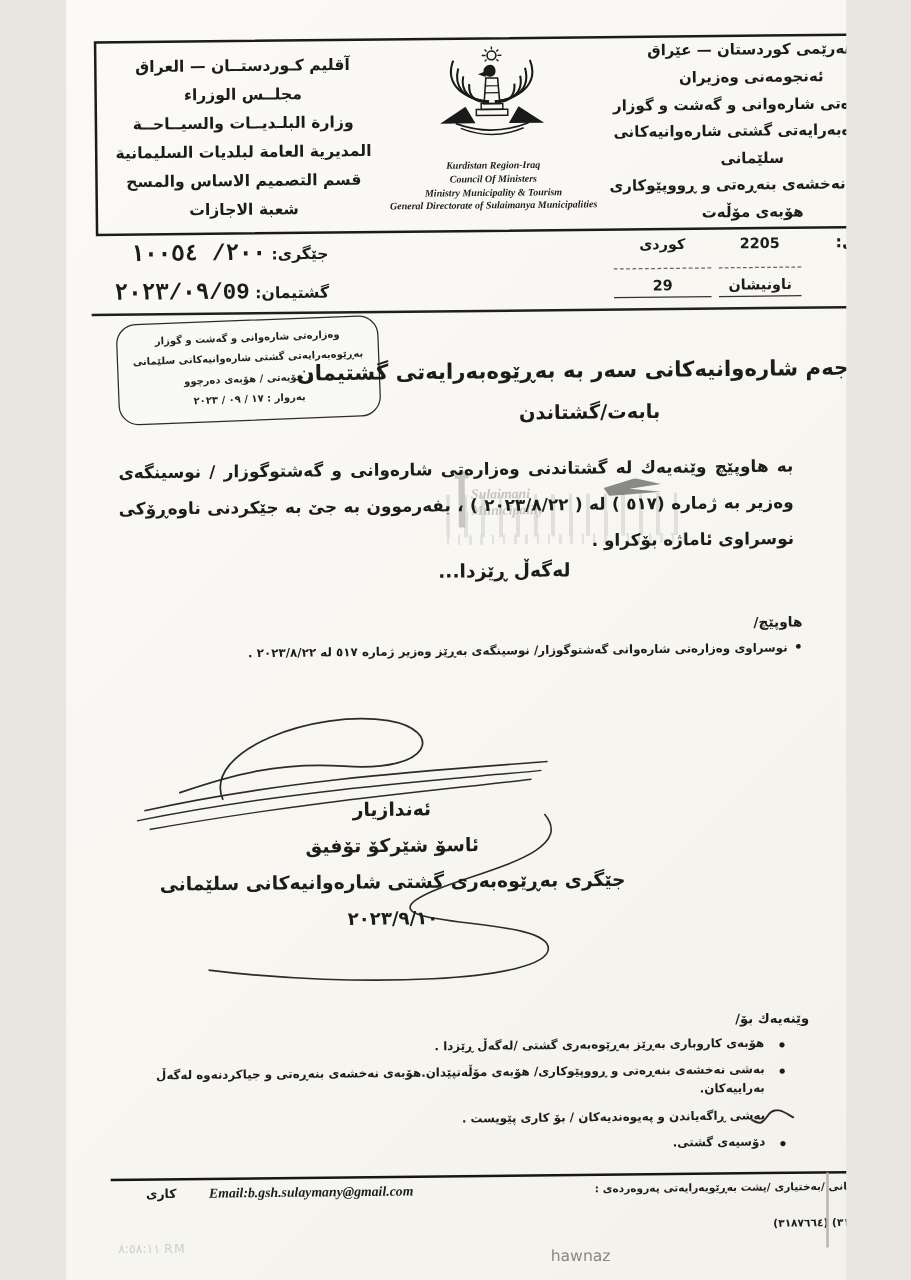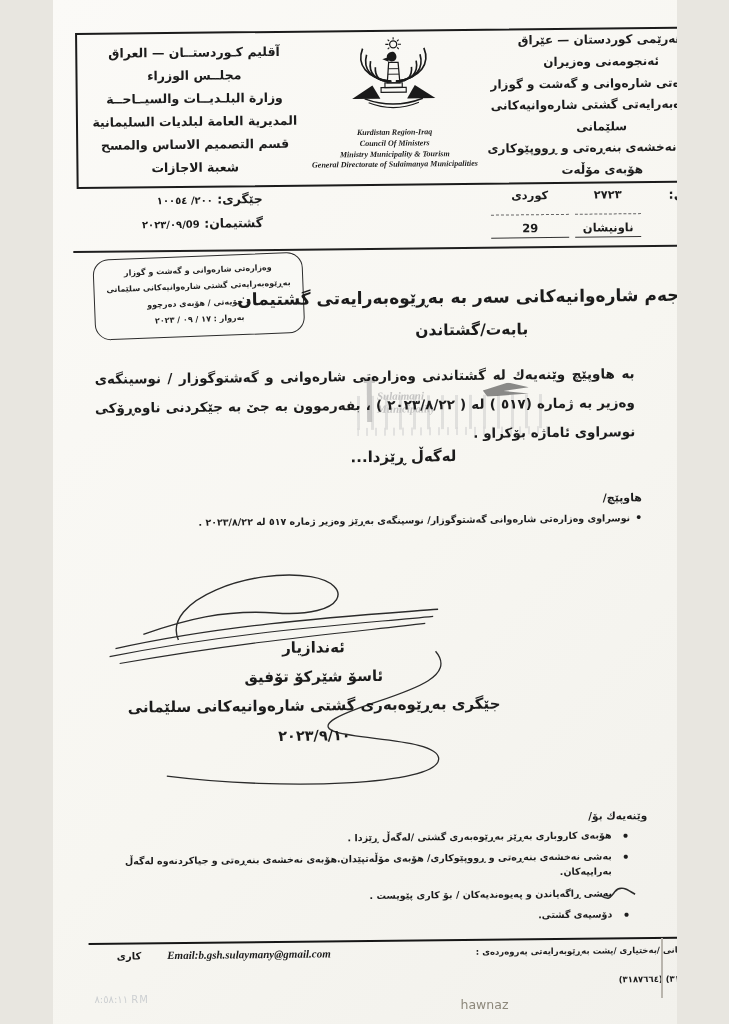--- a/index.html
+++ b/index.html
@@ -19,21 +19,21 @@
   .hdr-col{display:flex;flex-direction:column;justify-content:center;text-align:center;direction:rtl;}
   .hdr-ar{width:236px;font-size:12.5px;font-weight:bold;line-height:1.85;padding:4px 6px;}
   .hdr-ku{width:252px;font-size:12px;font-weight:bold;line-height:1.8;padding:4px 6px;}
   .hdr-ctr{flex:1;display:flex;flex-direction:column;align-items:center;justify-content:flex-start;padding-top:4px;}
   .hdr-en{font-family:"Liberation Serif",serif;font-style:italic;font-weight:bold;
     font-size:8px;line-height:1.35;text-align:center;direction:ltr;white-space:nowrap;}
 
   
   .ref-row{position:absolute;left:22px;top:188px;width:660px;height:60px;border-bottom:2px solid #1f1f1f;}
   .ref-left{position:absolute;right:470px;top:2px;direction:rtl;text-align:right;font-size:12.5px;font-weight:bold;}
-  .ref-left .val{font-size:10px;letter-spacing:2px;}
+  .ref-left .val{font-size:18px;letter-spacing:2px;font-family:Liberation Mono, monospace;}
   .ref-left .row2{margin-top:9px;}
   .rek{position:absolute;right:8px;top:2px;direction:rtl;display:grid;
     grid-template-columns:78px 66px 78px;column-gap:6px;font-size:11.5px;font-weight:bold;text-align:center;}
   .rek .lbl{text-align:right;font-size:13px;}
   .rek .u{border-bottom:1px dashed #666;padding-bottom:12px;}
   .rek .u2{border-bottom:1.5px solid #333;padding-bottom:2px;margin-top:6px;}
   .rek .blank{border:none;}
 
   
   .wmark{position:absolute;left:282px;top:194px;width:190px;height:54px;opacity:.75;}
@@ -87,21 +87,21 @@
   .copies .item.bullet:before{content:"•";position:absolute;right:0;top:0;font-size:12px;}
   .copies .tickwrap{position:absolute;right:-6px;top:2px;width:36px;height:14px;}
 
   
   .footer{position:absolute;left:30px;top:940px;width:668px;border-top:2.2px solid #161616;padding-top:3px;}
   .f-right{position:absolute;right:6px;top:4px;direction:rtl;text-align:right;font-size:8.5px;font-weight:bold;line-height:1.7;}
   .f-left{position:absolute;left:28px;top:5px;display:flex;gap:26px;align-items:baseline;}
   .f-word{font-size:10px;font-weight:bold;direction:rtl;}
   .f-email{font-family:"Liberation Serif",serif;font-style:italic;font-weight:bold;font-size:11px;direction:ltr;}
   .f-time{position:absolute;left:42px;top:994px;font-size:10px;color:#9aa2ad;opacity:.45;letter-spacing:1px;}
-  .f-scan{position:absolute;left:408px;top:997px;font-size:12.5px;color:#8d887b;}
+  .f-scan{position:absolute;left:388px;top:997px;font-size:12.5px;color:#8d887b;}
   .edge-line{position:absolute;right:14px;top:938px;width:1.5px;height:60px;background:#b9b5ad;}
 </style>
 </head>
 <body>
 
 <div class="page">
  <div class="tilt">
 
   <div class="hdr-box">
     <div class="hdr-col hdr-ar">
@@ -191,21 +191,21 @@
       <div class="wm-minaret"></div>
       <div class="wm-dark"></div>
       <div class="wm-text">
         <div>Sulaimani</div>
         <div>Municipality</div>
       </div>
     </div>
 
     <div class="rek">
       <div class="lbl">هەرێمی:</div>
-      <div class="u">٢٧٢٣</div>
+      <div class="u">2205</div>
       <div class="u">کوردی</div>
       <div class="blank"></div>
       <div class="u2">ناونیشان</div>
       <div class="u2">29</div>
     </div>
   </div>
 
   <div class="stamp">
     <div>وەزارەتی شارەوانی و گەشت و گوزار</div>
     <div>بەڕێوەبەرایەتی گشتی شارەوانیەکانی سلێمانی</div>

